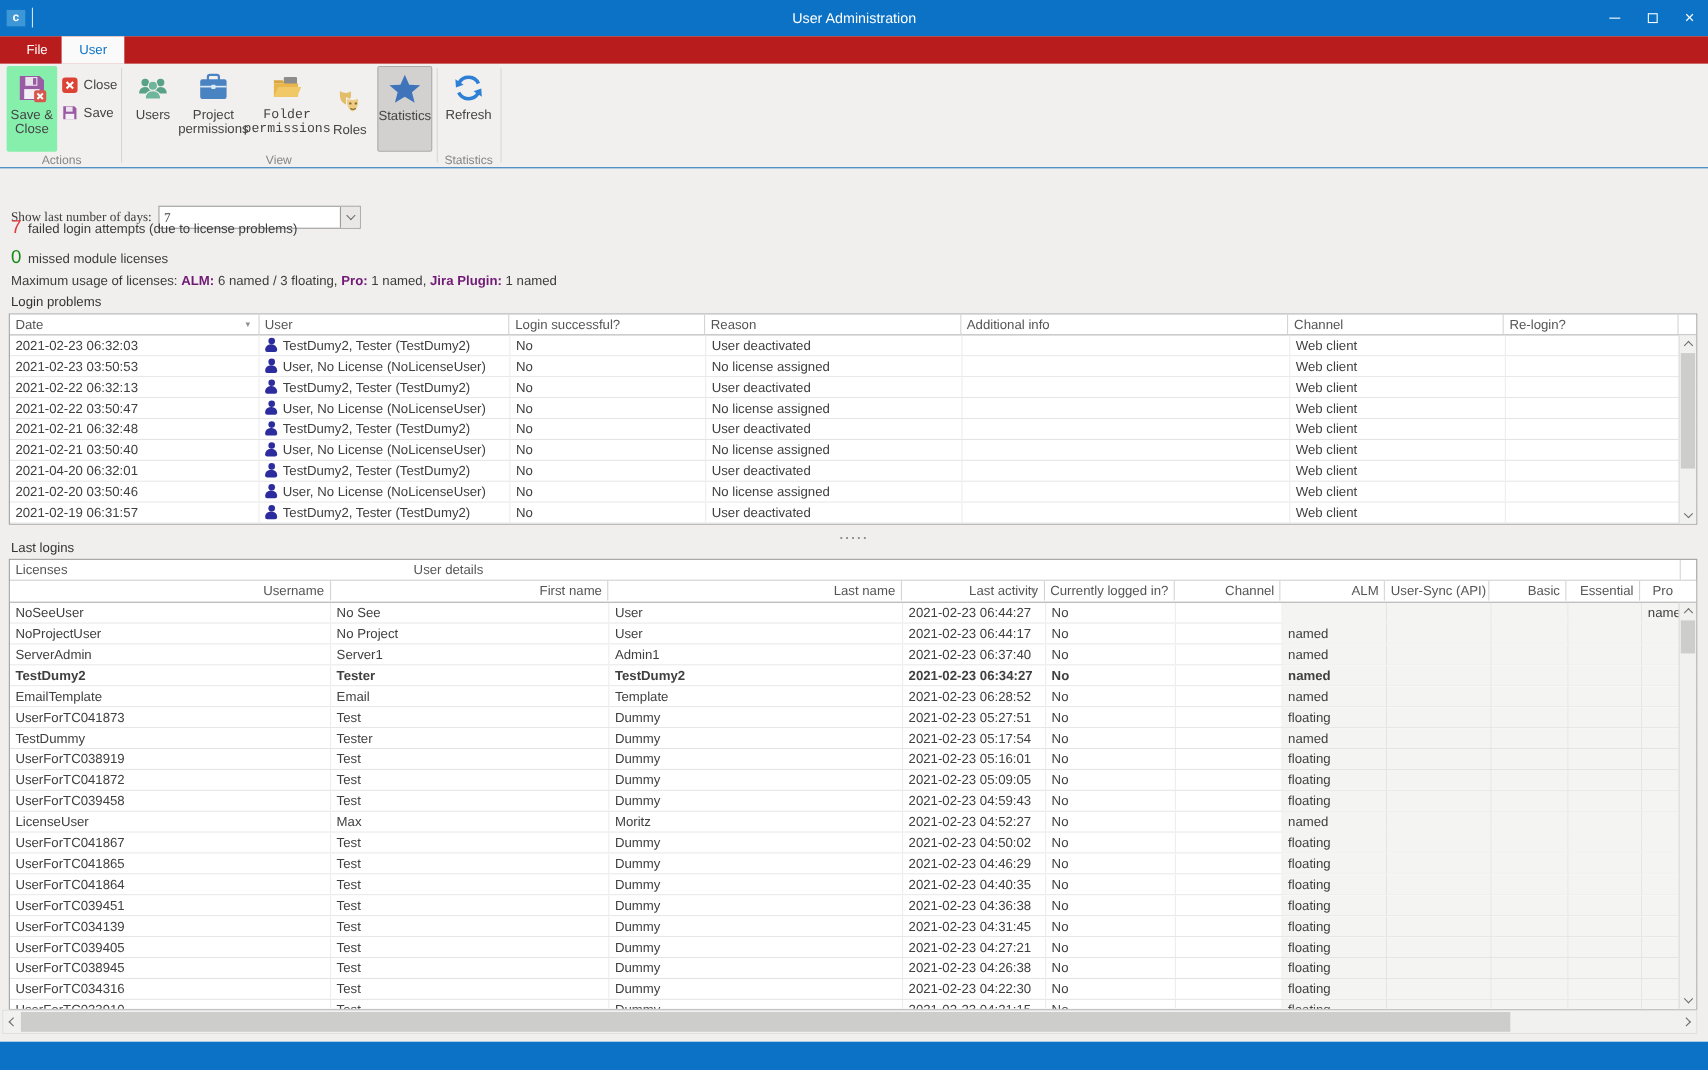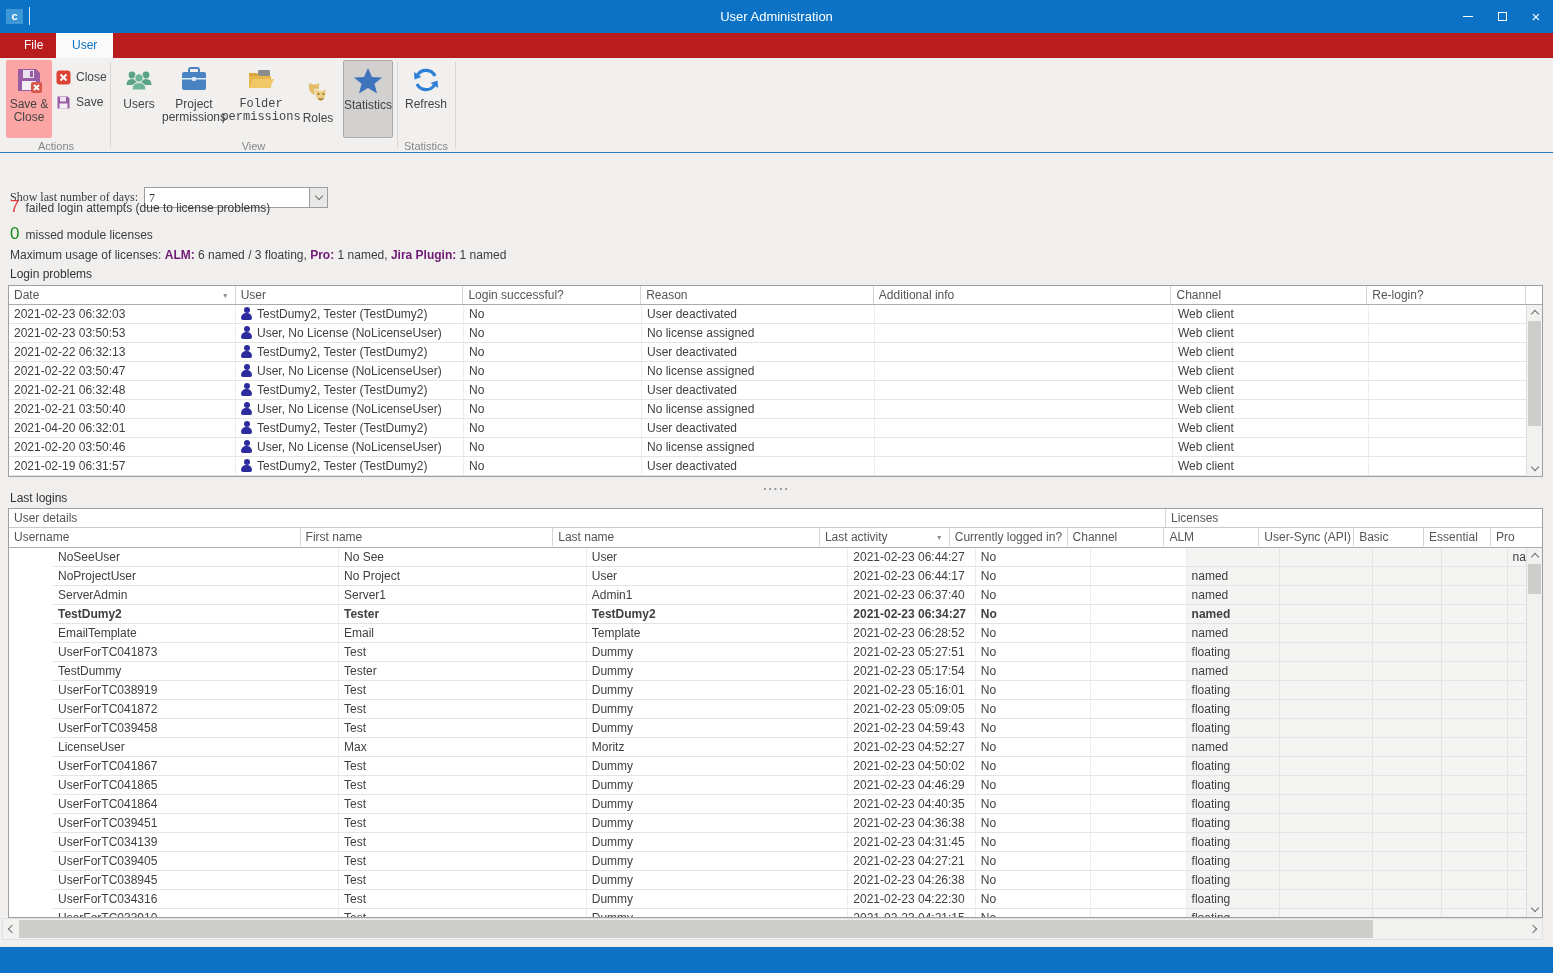--- a/index.html
+++ b/index.html
@@ -22,21 +22,21 @@
   .rtab { position:absolute; top:0; height:25px; padding:0 16px; line-height:25px; color:#fff; }
   .rtab.file { left:8px; }
   .rtab.user { left:56px; background:#fafafa; color:#0b72c6; }
 
   
   .ribbon { position:absolute; left:0; top:58px; width:1553px; height:95px; background:#f1f0ef; border-bottom:1px solid #2a7ab9; }
   .rgroup-sep { position:absolute; top:4px; width:1px; height:86px; background:#d8d7d6; }
   .rgroup-label { position:absolute; top:82px; height:13px; font-size:11px; color:#868686; text-align:center; }
   .bigbtn { position:absolute; top:2px; width:46px; height:78px; display:flex; flex-direction:column; align-items:center; padding-top:5px; border-radius:2px; }
   .bigbtn .blabel { margin-top:3px; text-align:center; white-space:pre-line; line-height:13px; color:#444; }
-  .bigbtn.pressed { background:#fca5a5; }
+  .bigbtn.pressed { background:#86efac; }
   .bigbtn.toggled { background:#d2d1d0; border:1px solid #ababab; }
   .smallbtn { position:absolute; display:flex; align-items:center; height:22px; }
   .smallbtn .blabel { margin-left:5px; color:#444; }
   .iconbox { display:flex; align-items:center; justify-content:center; }
 
   
   .user-icon { position:relative; display:inline-block; width:11px; height:13px; margin-right:5px; vertical-align:-2px; }
   .user-icon::before { content:""; position:absolute; left:2.5px; top:0; width:6px; height:6px; border-radius:50%; background:#2c2c9e; }
   .user-icon::after { content:""; position:absolute; left:0; top:6px; width:11px; height:7px; border-radius:5px 5px 2px 2px; background:#2c2c9e; }
 
@@ -388,38 +388,38 @@
         </div>
     </div>
   </div>
 
   <div class="splitter" style="top:324px;">.....</div>
 
   <div class="section-label" style="top:337px;">Last logins</div>
 
   <div class="grid" style="top:354px; height:410px;">
     <div class="band-row">
+      <div class="band band-lic">Licenses</div>
       <div class="band band-user">User details</div>
-      <div class="band band-lic">Licenses</div>
     </div>
-    <div class="grid-header" style="height:20px;">
+    <div class="grid-header" style="height:20px;text-align:right;">
       <div class="hcell ll0"><span>Username</span></div>
       <div class="hcell ll1"><span>First name</span></div>
       <div class="hcell ll2"><span>Last name</span></div>
       <div class="hcell ll3"><span>Last activity</span><span class="sort-arrow">▼</span></div>
       <div class="hcell ll4"><span>Currently logged in?</span></div>
       <div class="hcell ll5"><span>Channel</span></div>
       <div class="hcell ll6"><span>ALM</span></div>
       <div class="hcell ll7"><span>User-Sync (API)</span></div>
       <div class="hcell ll8"><span>Basic</span></div>
       <div class="hcell ll9"><span>Essential</span></div>
       <div class="hcell ll10"><span>Pro</span></div>
       <div class="hcell hsb-spacer"></div>
     </div>
-    <div class="grid-body" id="ll-body" style="height:369px;padding-left:44px;">
+    <div class="grid-body" id="ll-body" style="height:369px;">
         <div class="grid-row">
           <div class="cell ll0"><span>NoSeeUser</span></div>
           <div class="cell ll1"><span>No See</span></div>
           <div class="cell ll2"><span>User</span></div>
           <div class="cell ll3"><span>2021-02-23 06:44:27</span></div>
           <div class="cell ll4"><span>No</span></div>
           <div class="cell ll5"><span></span></div>
           <div class="cell ll6 lic"><span></span></div>
           <div class="cell ll7 lic"><span></span></div>
           <div class="cell ll8 lic"><span></span></div>

